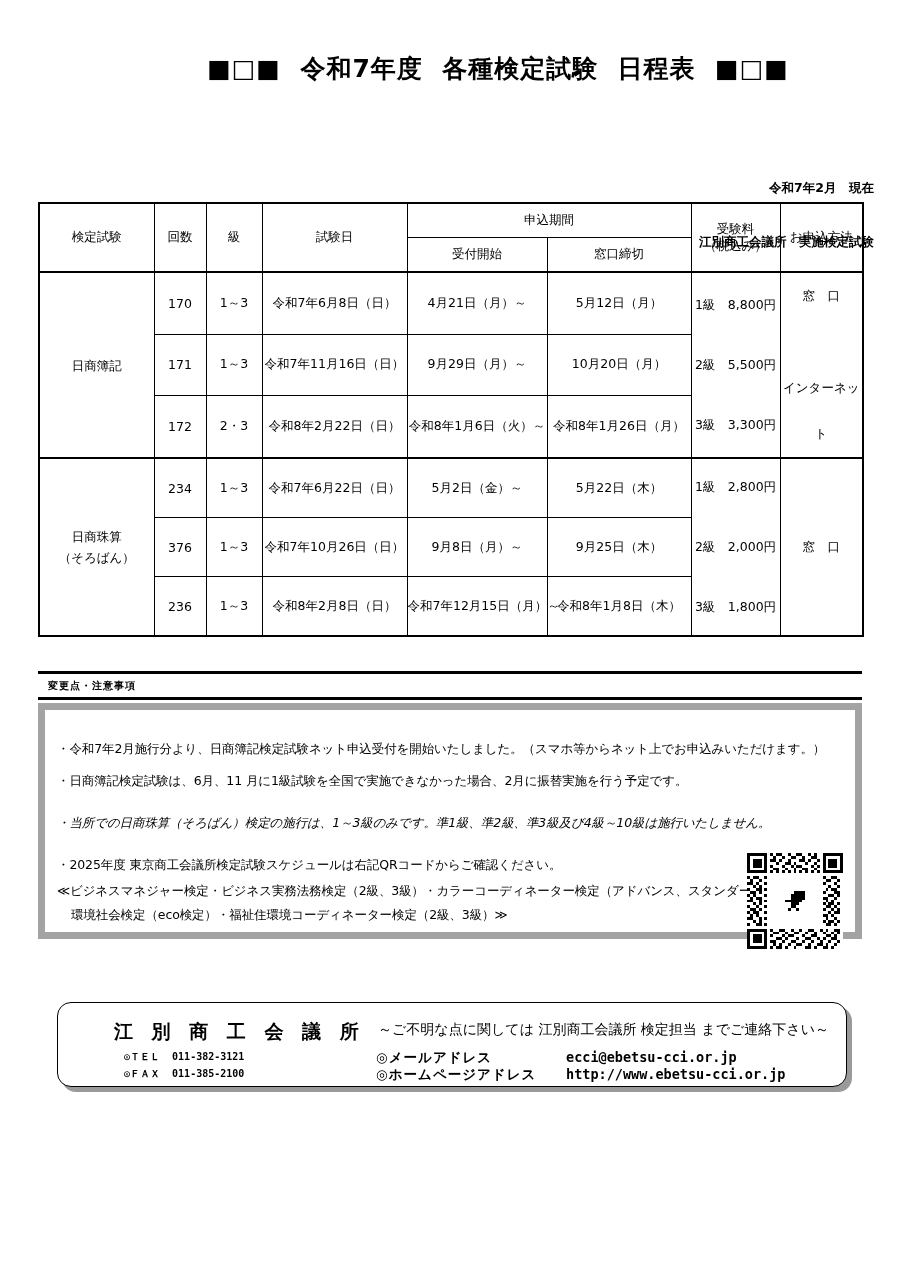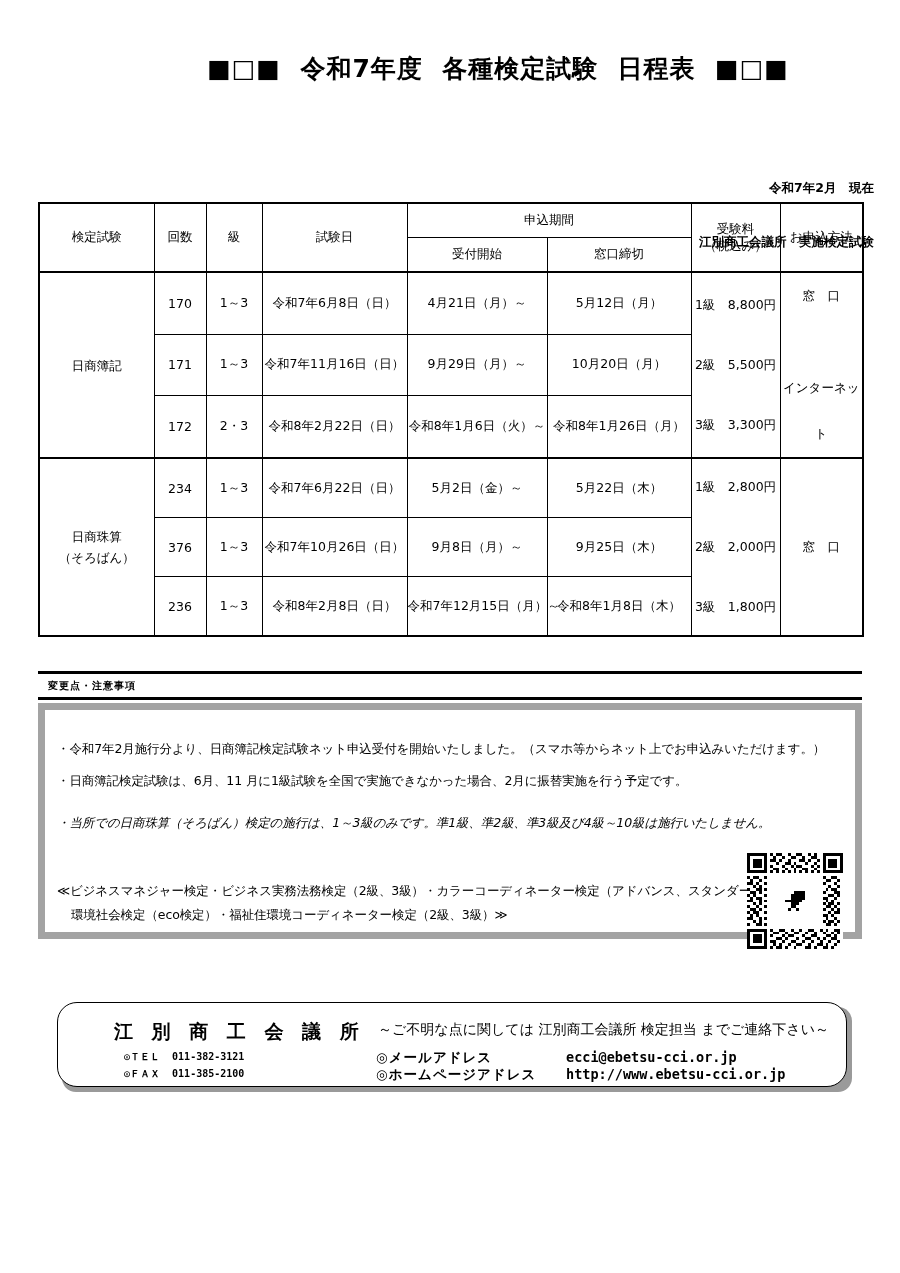--- a/index.html
+++ b/index.html
@@ -142,21 +142,21 @@
     background: #9a9a9a;
     border-radius: 14px;
   }
   .footer-panel {
     position: absolute;
     top: 1002px;
     left: 57px;
     width: 790px;
     height: 85px;
     border: 1.5px solid #000;
-    border-radius: 20px;
+    border-radius: 14px;
     background: #ffffff;
     box-sizing: border-box;
   }
   .org-name {
     position: absolute;
     top: 16px;
     left: 56px;
     font-size: 19px;
     font-weight: bold;
     letter-spacing: 6px;
@@ -306,20 +306,21 @@
 </div>
 
 <div class="notes-header">
   <span>変更点・注意事項</span>
 </div>
 
 <div class="notes-body">
   <div class="note-line note-1">・令和7年2月施行分より、日商簿記検定試験ネット申込受付を開始いたしました。（スマホ等からネット上でお申込みいただけます。）</div>
   <div class="note-line note-2">・日商簿記検定試験は、6月、11 月に1級試験を全国で実施できなかった場合、2月に振替実施を行う予定です。</div>
   <div class="note-line note-3">・当所での日商珠算（そろばん）検定の施行は、1～3級のみです。準1級、準2級、準3級及び4級～10級は施行いたしません。</div>
+  <div class="note-line note-4">・2025年度  東京商工会議所検定試験スケジュールは右記QRコードからご確認ください。</div>
   <div class="note-line note-5">≪ビジネスマネジャー検定・ビジネス実務法務検定（2級、3級）・カラーコーディネーター検定（アドバンス、スタンダード）</div>
   <div class="note-line note-6">環境社会検定（eco検定）・福祉住環境コーディネーター検定（2級、3級）≫</div>
 
   <div class="qr-box">
     <svg width="96" height="96" viewBox="0 0 33 33" shape-rendering="crispEdges" aria-hidden="true">
       <rect width="33" height="33" fill="#ffffff"></rect>
       <g fill="#000000">
 
         <rect x="0" y="0" width="7" height="1"></rect>
           <rect x="0" y="6" width="7" height="1"></rect>

